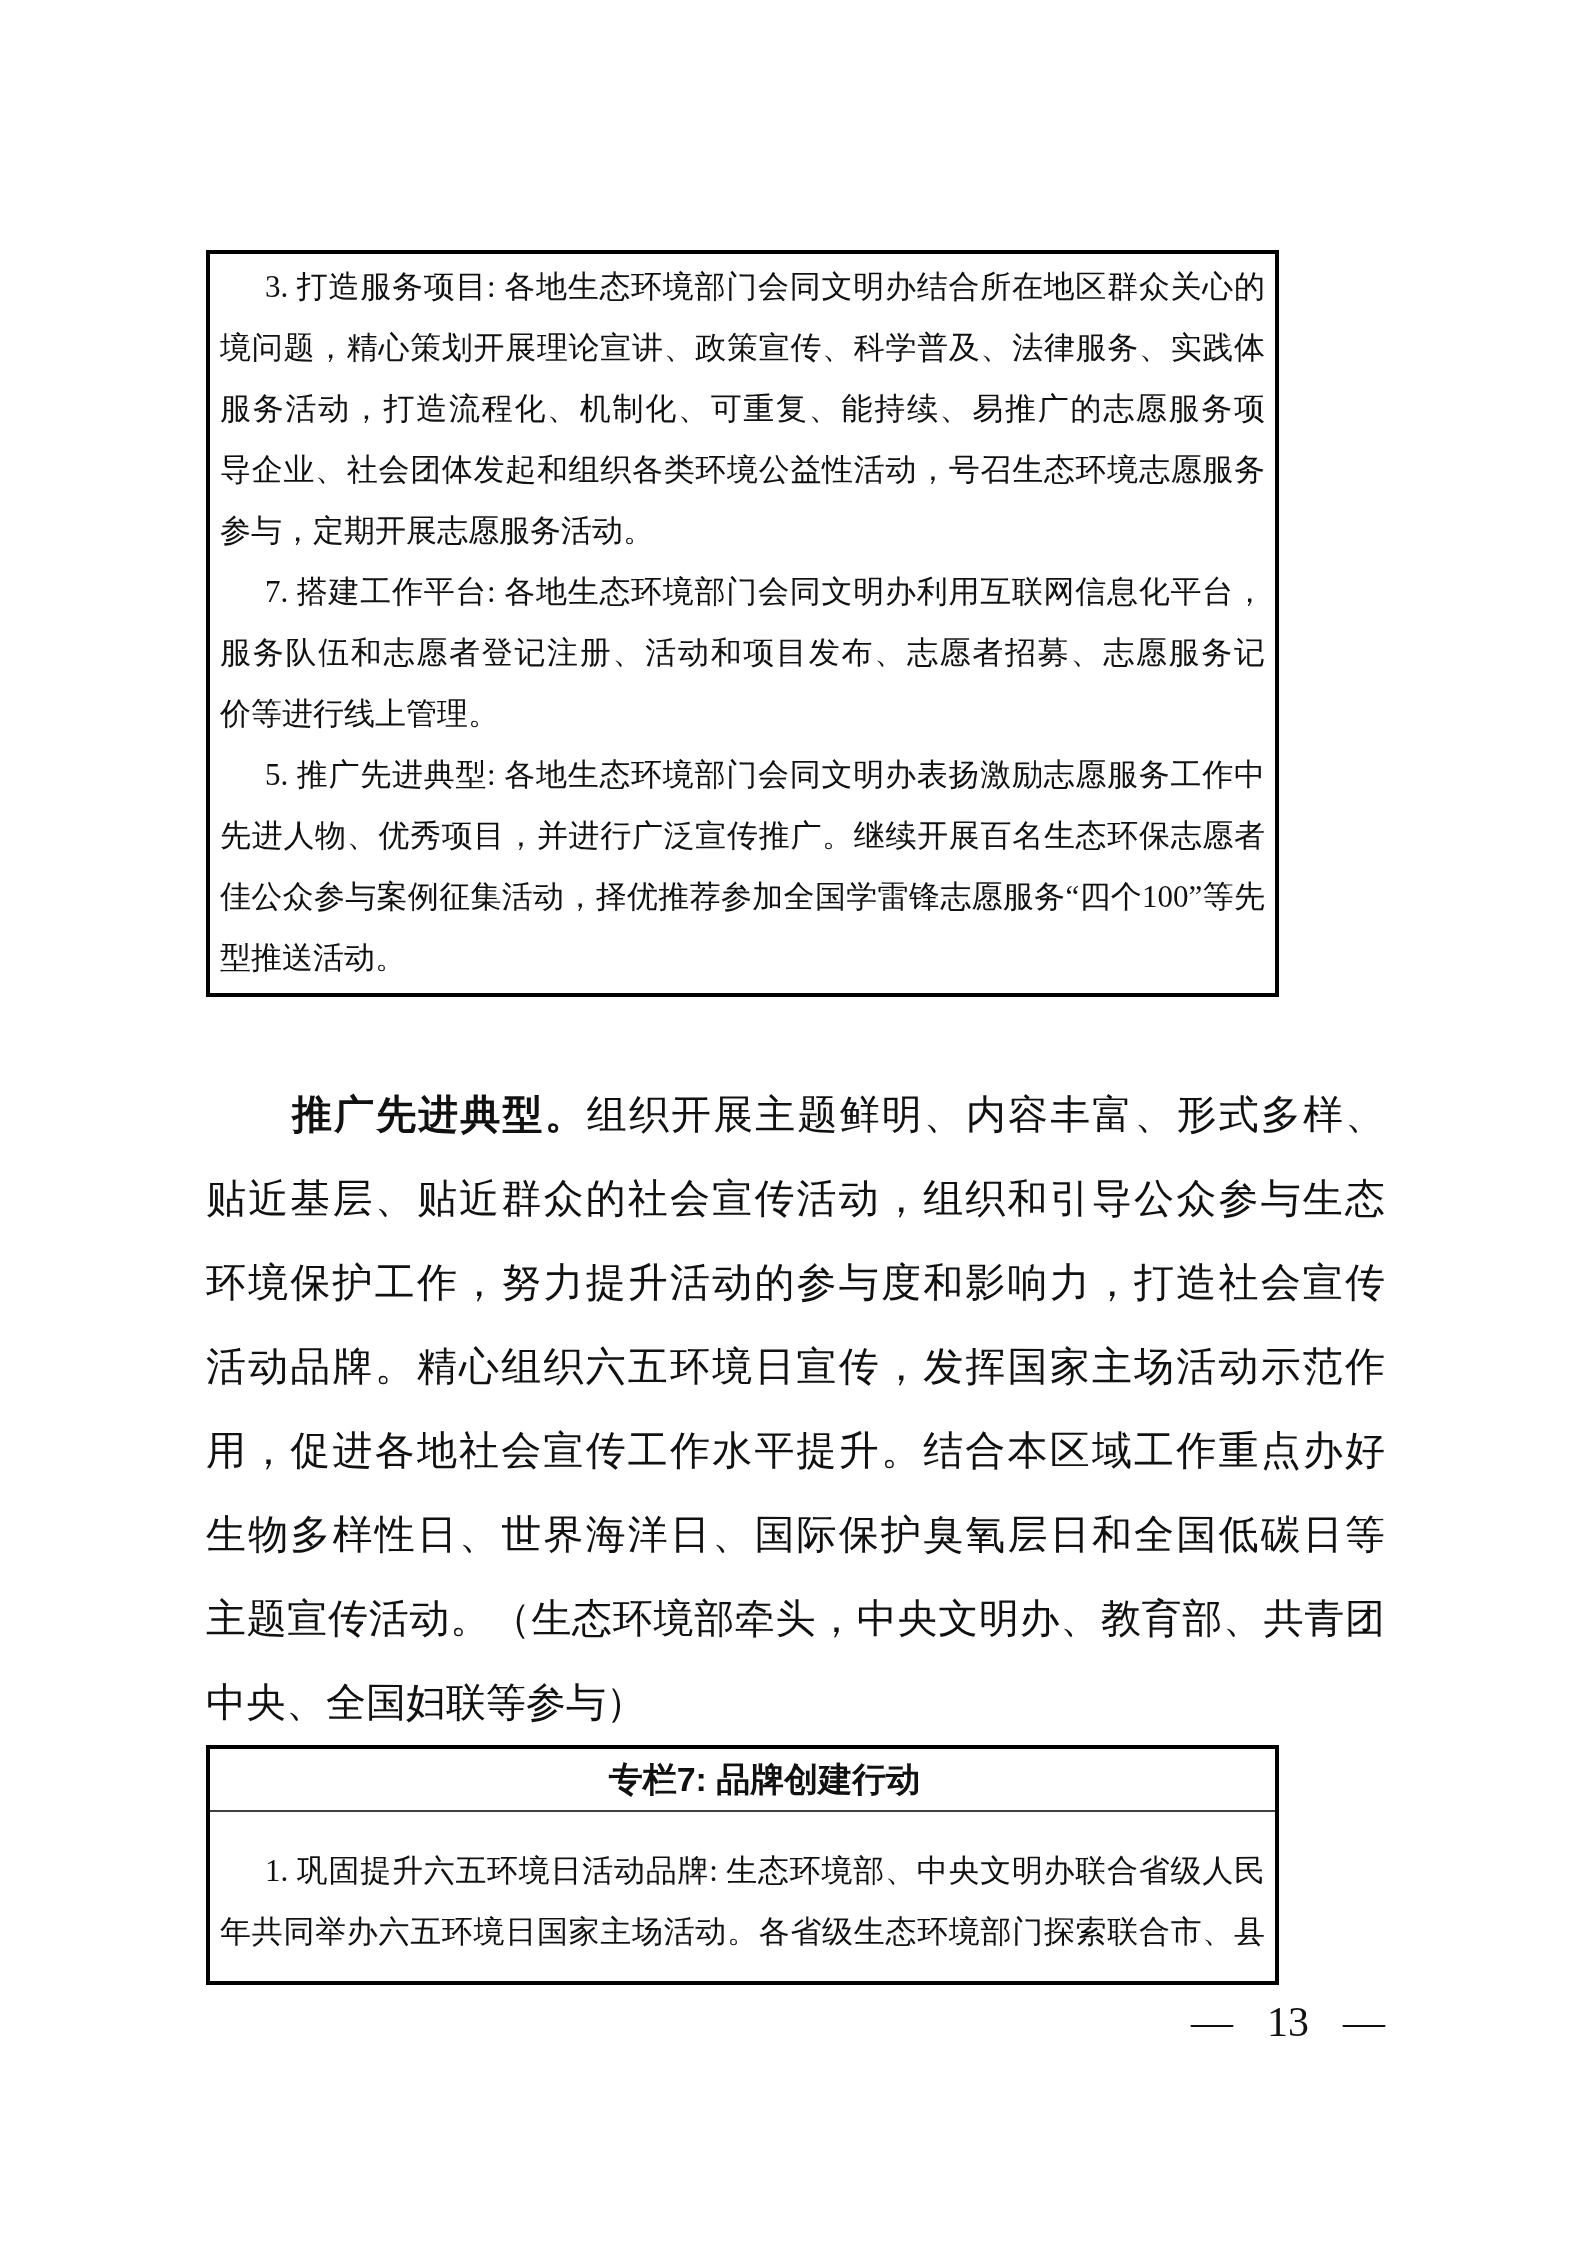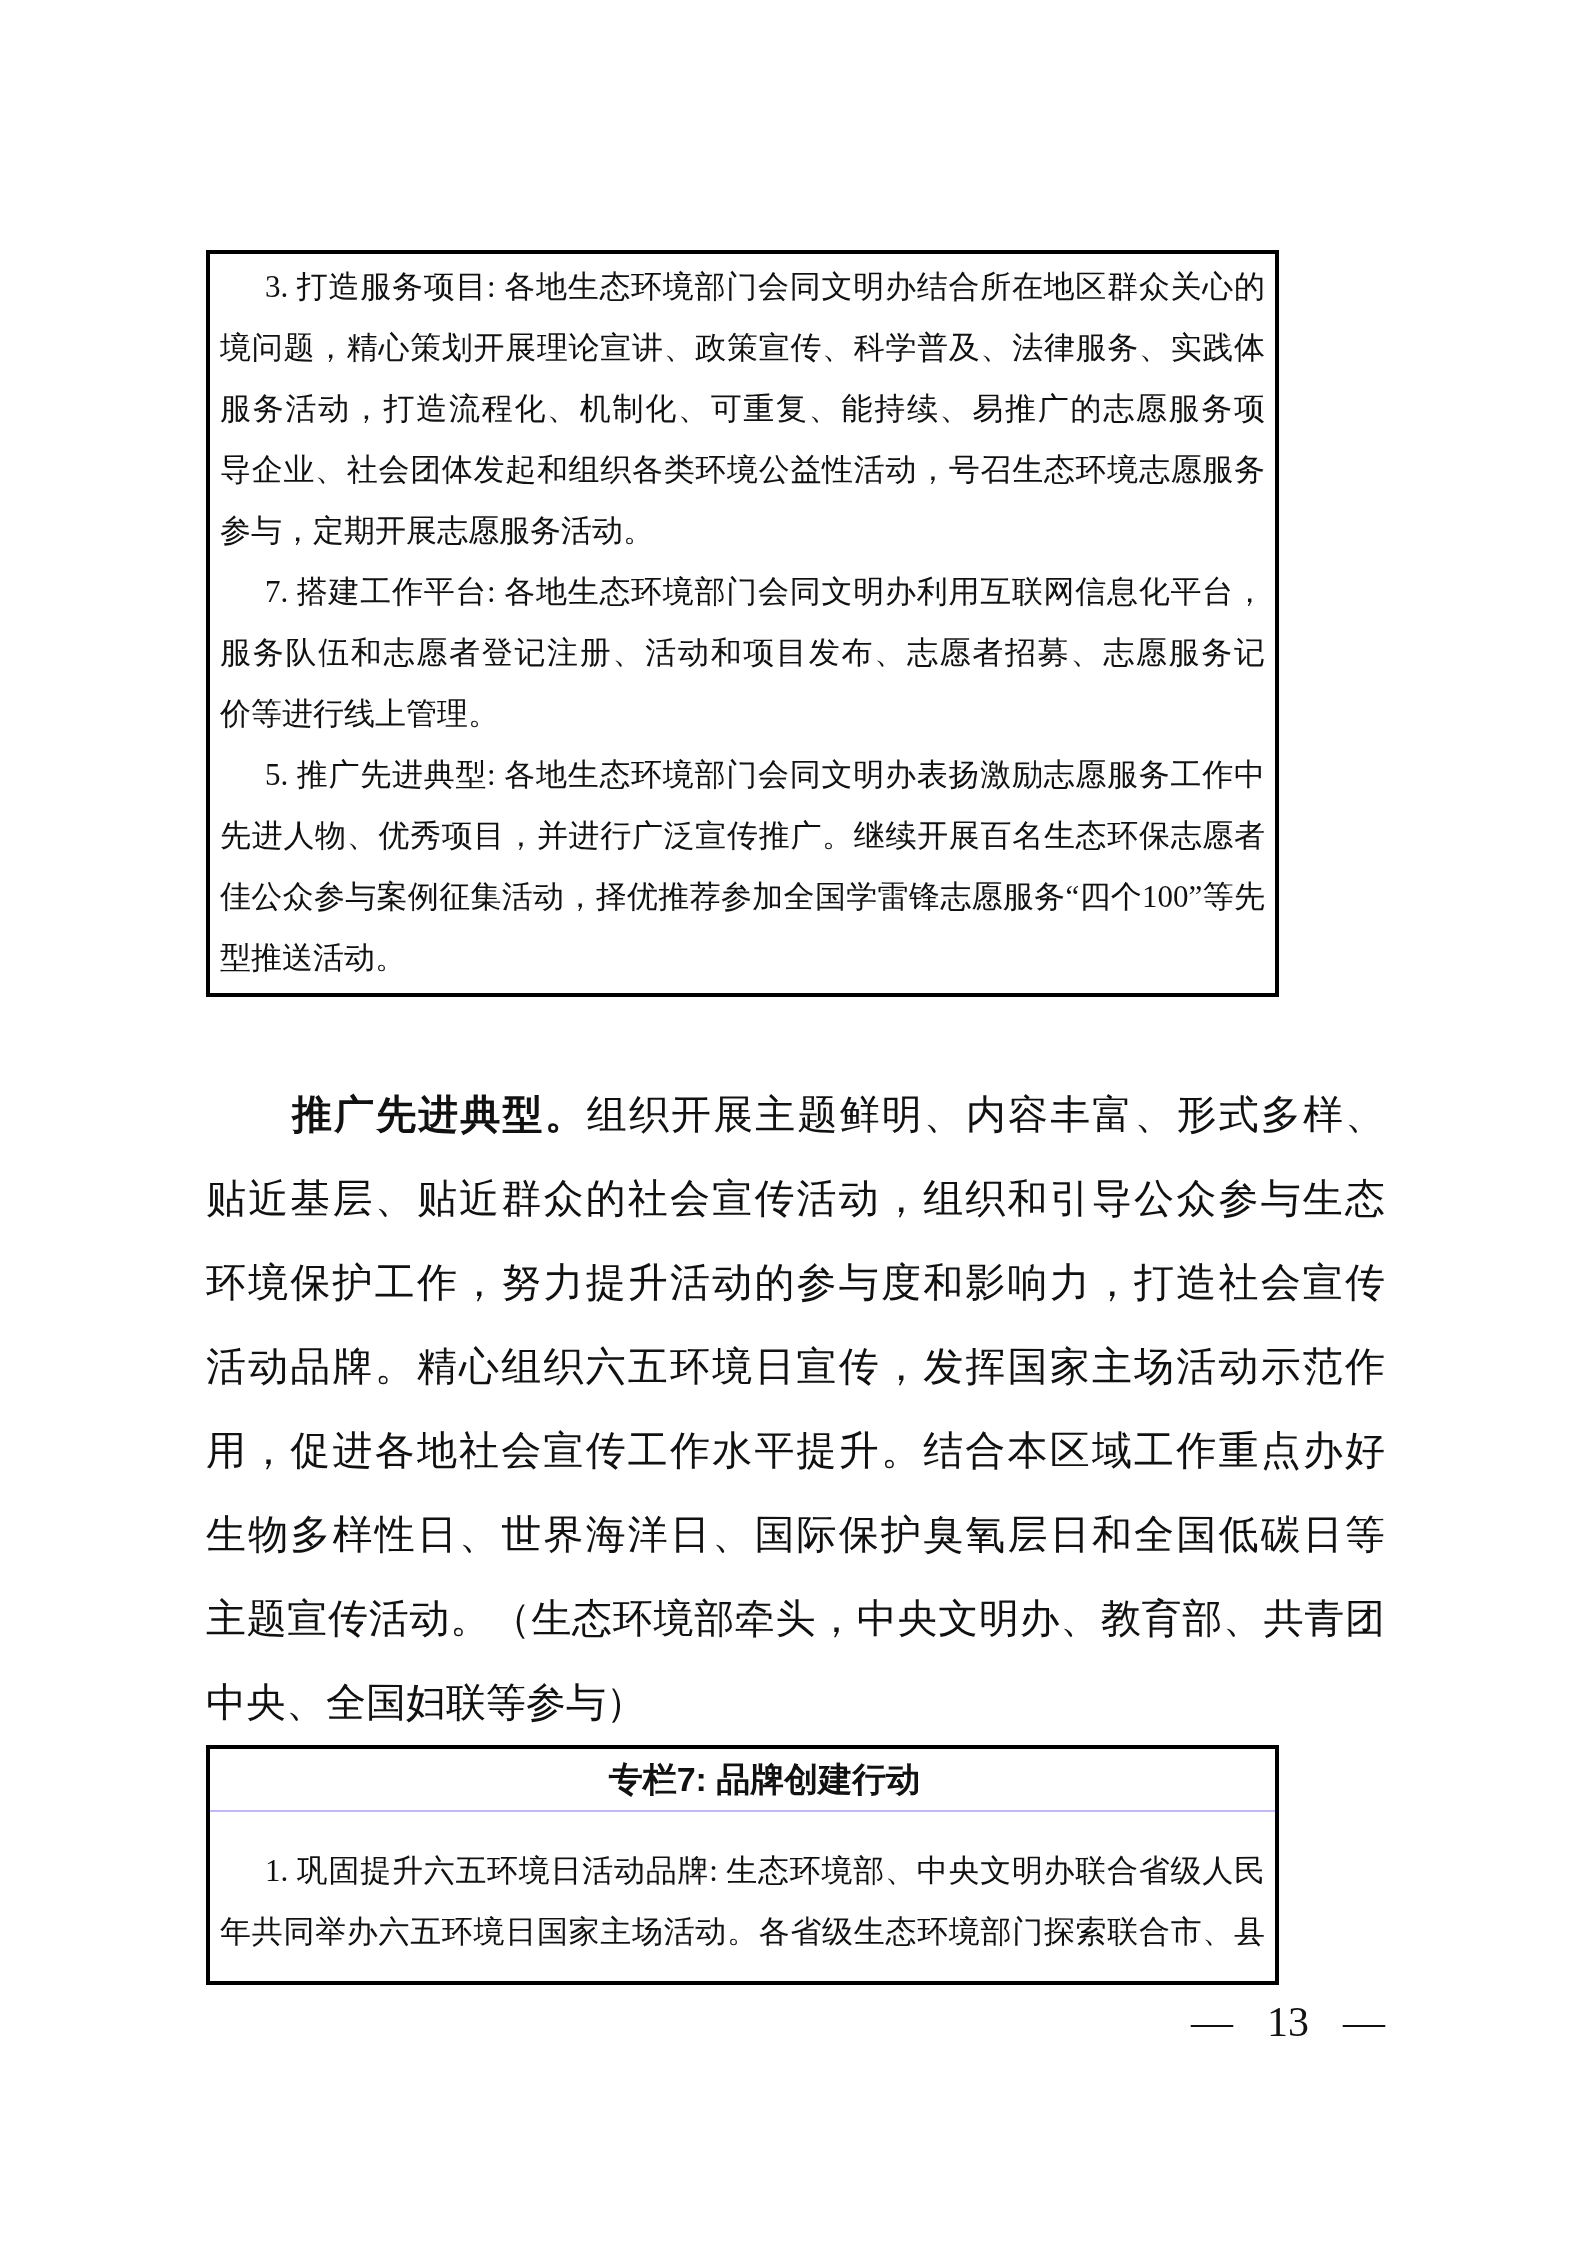--- a/index.html
+++ b/index.html
@@ -45,21 +45,21 @@
     text-align-last: justify;
     letter-spacing: 0;
     white-space: normal;
   }
   .box-line.indent { text-indent: 45px; }
   .box-line.lastline { text-align-last: left; }
 
   
   .brand-header {
     height: 61px;
-    border-bottom: 2px solid #c4b5fd;
+    border-bottom: 2px solid #404040;
     display: flex;
     align-items: center;
     justify-content: center;
     font-family: "Liberation Sans", sans-serif;
     font-weight: bold;
     font-size: 34px;
     padding-left: 44px;
   }
   .brand-body {
     padding: 28px 10px 0 10px;

